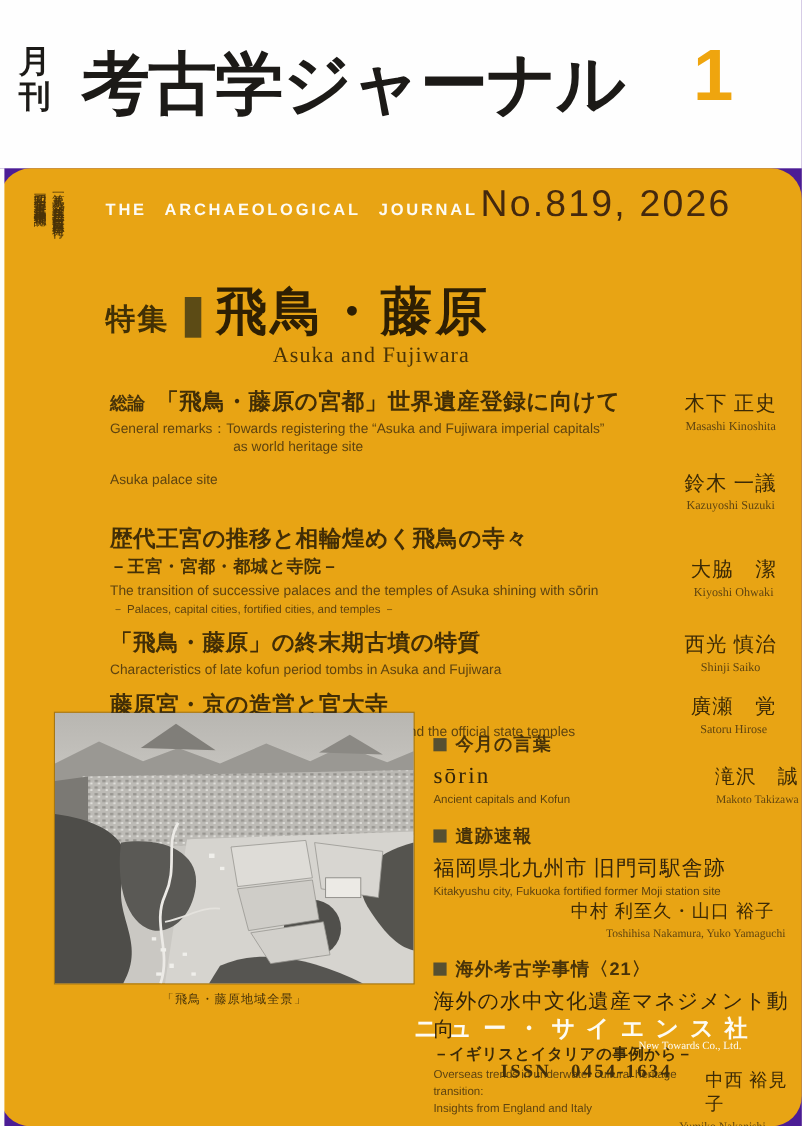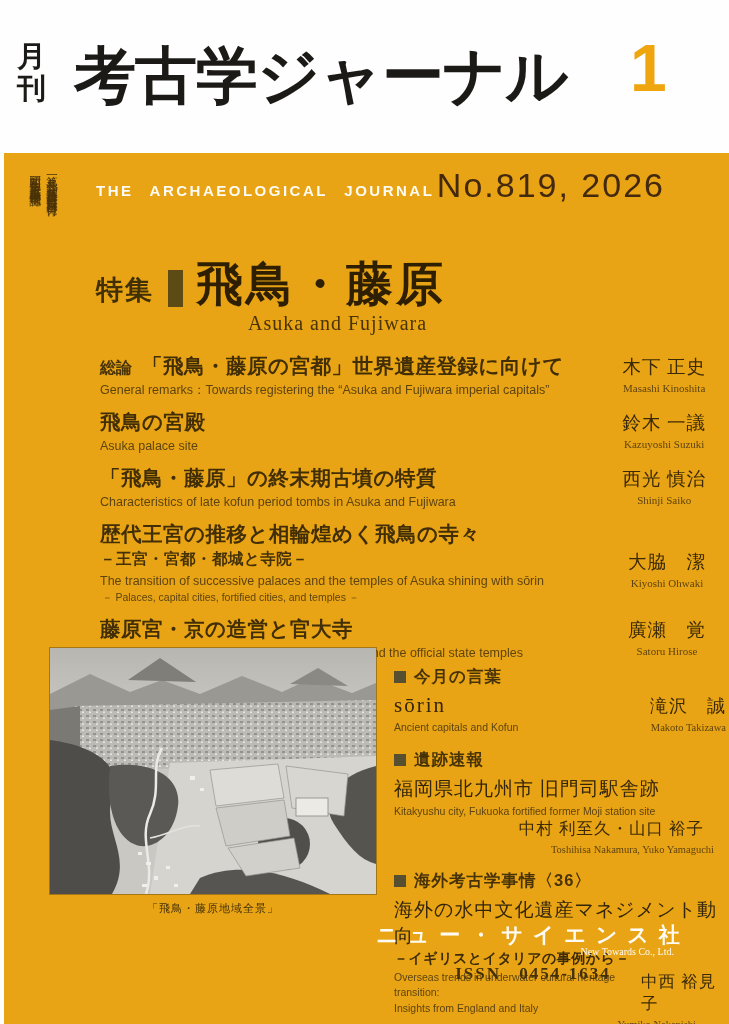--- a/index.html
+++ b/index.html
@@ -23,21 +23,21 @@
     position:absolute;left:74px;top:34px;
     font-size:62px;font-weight:800;color:#1c1a17;letter-spacing:-1px;
     white-space:nowrap;
   }
   .issue-month{
     position:absolute;left:630px;top:30px;
     font-size:66px;font-weight:700;color:#efa50e;
   }
 
   
-  .body-gold{position:absolute;left:0;top:153px;width:729px;height:871px;background:#e8a414;}
+  .body-gold{position:absolute;left:0;top:153px;width:729px;height:871px;background:#e8a414;border-radius:28px;}
   .left-edge{position:absolute;left:0;top:0;width:4px;height:871px;background:#fdfdfb;}
 
   
   .spine{
     position:absolute;left:14px;top:14px;height:470px;width:46px;
     writing-mode:vertical-rl;
     font-family:"Liberation Serif","DejaVu Serif",serif;
     font-size:11.5px;line-height:1.45;letter-spacing:1px;
     color:#4a3309;
   }
@@ -184,65 +184,63 @@
 
     <div class="articles">
 
       <div class="article">
         <div class="a-left">
           <div class="a-title-row">
             <span class="a-prefix" data-bind="articles.0.prefix">総論</span>
             <span class="a-title" data-bind="articles.0.title">「飛鳥・藤原の宮都」世界遺産登録に向けて</span>
           </div>
           <div class="a-en" data-bind="articles.0.en1">General remarks：Towards registering the “Asuka and Fujiwara imperial capitals”</div>
+          <div class="a-en2" data-bind="articles.0.en2">as world heritage site</div>
         </div>
         <div class="a-right">
           <div class="a-author" data-bind="articles.0.author">木下 正史</div>
           <div class="a-author-en" data-bind="articles.0.author_en">Masashi Kinoshita</div>
         </div>
       </div>
 
       <div class="article">
         <div class="a-left">
-          <div class="a-title-row">
-            <span class="a-title" data-bind="articles.1.title">飛鳥の宮殿</span>
-          </div>
           <div class="a-en" data-bind="articles.1.en1">Asuka palace site</div>
         </div>
         <div class="a-right">
           <div class="a-author" data-bind="articles.1.author">鈴木 一議</div>
           <div class="a-author-en" data-bind="articles.1.author_en">Kazuyoshi Suzuki</div>
         </div>
       </div>
 
       <div class="article">
         <div class="a-left">
           <div class="a-title-row">
+            <span class="a-title" data-bind="articles.3.title">歴代王宮の推移と相輪煌めく飛鳥の寺々</span>
+          </div>
+          <div class="a-sub" data-bind="articles.3.subtitle">－王宮・宮都・都城と寺院－</div>
+          <div class="a-en" data-bind="articles.3.en1">The transition of successive palaces and the temples of Asuka shining with sōrin</div>
+          <div class="a-en2-small" data-bind="articles.3.en2small">－ Palaces, capital cities, fortified cities, and temples －</div>
+        </div>
+        <div class="a-right author-offset">
+          <div class="a-author" data-bind="articles.3.author">大脇　潔</div>
+          <div class="a-author-en" data-bind="articles.3.author_en">Kiyoshi Ohwaki</div>
+        </div>
+      </div>
+
+      <div class="article">
+        <div class="a-left">
+          <div class="a-title-row">
             <span class="a-title" data-bind="articles.2.title">「飛鳥・藤原」の終末期古墳の特質</span>
           </div>
           <div class="a-en" data-bind="articles.2.en1">Characteristics of late kofun period tombs in Asuka and Fujiwara</div>
         </div>
         <div class="a-right">
           <div class="a-author" data-bind="articles.2.author">西光 慎治</div>
           <div class="a-author-en" data-bind="articles.2.author_en">Shinji Saiko</div>
-        </div>
-      </div>
-
-      <div class="article">
-        <div class="a-left">
-          <div class="a-title-row">
-            <span class="a-title" data-bind="articles.3.title">歴代王宮の推移と相輪煌めく飛鳥の寺々</span>
-          </div>
-          <div class="a-sub" data-bind="articles.3.subtitle">－王宮・宮都・都城と寺院－</div>
-          <div class="a-en" data-bind="articles.3.en1">The transition of successive palaces and the temples of Asuka shining with sōrin</div>
-          <div class="a-en2-small" data-bind="articles.3.en2small">－ Palaces, capital cities, fortified cities, and temples －</div>
-        </div>
-        <div class="a-right author-offset">
-          <div class="a-author" data-bind="articles.3.author">大脇　潔</div>
-          <div class="a-author-en" data-bind="articles.3.author_en">Kiyoshi Ohwaki</div>
         </div>
       </div>
 
       <div class="article">
         <div class="a-left">
           <div class="a-title-row">
             <span class="a-title" data-bind="articles.4.title">藤原宮・京の造営と官大寺</span>
           </div>
           <div class="a-en" data-bind="articles.4.en1">The construction of Fujiwara palace and capital and the official state temples</div>
         </div>
@@ -327,21 +325,21 @@
         </div>
         <div class="r-title-sm" data-bind="columns.1.title">福岡県北九州市 旧門司駅舎跡</div>
         <div class="r-en" data-bind="columns.1.title_en">Kitakyushu city, Fukuoka fortified former Moji station site</div>
         <div class="r-author r-author-sm align-r pr22" data-bind="columns.1.author">中村 利至久・山口 裕子</div>
         <div class="r-author-en align-r pr12" data-bind="columns.1.author_en">Toshihisa Nakamura, Yuko Yamaguchi</div>
       </div>
 
       <div class="sec">
         <div class="sec-head">
           <span class="sq"></span>
-          <span class="sec-head-label" data-bind="columns.2.header">海外考古学事情〈36〉</span>
+          <span class="sec-head-label" data-bind="columns.2.header">海外考古学事情〈21〉</span>
         </div>
         <div class="r-title-sm" data-bind="columns.2.title">海外の水中文化遺産マネジメント動向</div>
         <div class="r-sub" data-bind="columns.2.subtitle">－イギリスとイタリアの事例から－</div>
         <div class="flex-bottom">
           <div>
             <div class="r-en" data-bind="columns.2.title_en1">Overseas trends in underwater cultural heritage transition:</div>
             <div class="r-en" data-bind="columns.2.title_en2">Insights from England and Italy</div>
           </div>
           <div class="r-author r-author-sm" data-bind="columns.2.author">中西 裕見子</div>
         </div>

